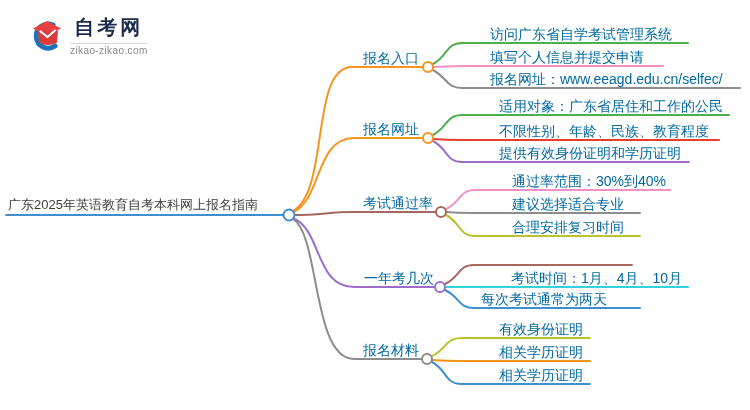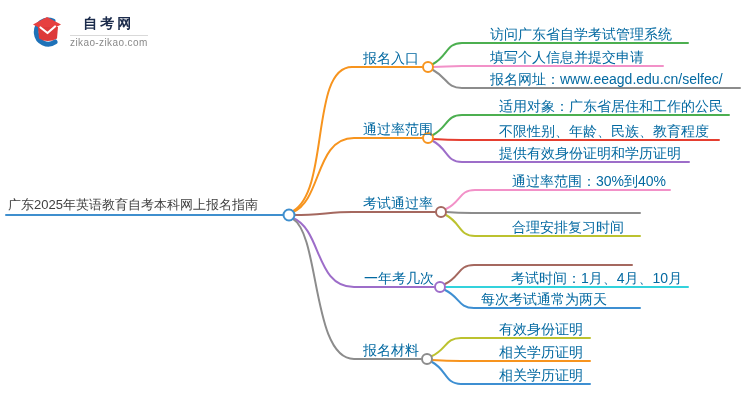--- a/index.html
+++ b/index.html
@@ -14,21 +14,21 @@
   .links path { fill:none; stroke-width:2; stroke-linecap:round; }
   .links circle { fill:#ffffff; stroke-width:2; }
   .node {
     position:absolute; white-space:nowrap; color:#0369a1;
     font-size:14px; line-height:18px; cursor:default;
   }
   .root-label { font-size:13px; color:#3f3f3f; }
   
   .logo { position:absolute; left:30px; top:14px; display:flex; align-items:center; }
   .logo-text { margin-left:6px; text-align:center; }
-  .logo-name { font-size:14px; font-weight:bold; color:#1b2b4b; letter-spacing:3px; }
+  .logo-name { font-size:20px; font-weight:bold; color:#1b2b4b; letter-spacing:3px; }
   .logo-rule { height:1px; background:#d9d9d9; margin:2px 0 1px 0; }
   .logo-domain { font-size:10px; color:#8a8a8a; letter-spacing:0.4px; }
 </style>
 </head>
 <body>
 
 <div class="canvas">
 
   <svg class="links" width="750" height="410" viewBox="0 0 750 410">
 
@@ -77,34 +77,35 @@
     <div class="logo-text">
       <div class="logo-name">自考网</div>
       <div class="logo-rule"></div>
       <div class="logo-domain">zikao-zikao.com</div>
     </div>
   </div>
 
   <div class="node root-label" style="left:8px; top:196px;">广东2025年英语教育自考本科网上报名指南</div>
 
   <div class="node" style="left:363px; top:49px;">报名入口</div>
-  <div class="node" style="left:363px; top:120px;">通过率范围</div>
+  <div class="node" style="left:363px; top:120px;">报名网址</div>
   <div class="node" style="left:363px; top:194px;">考试通过率</div>
   <div class="node" style="left:364px; top:269px;">一年考几次</div>
   <div class="node" style="left:363px; top:341px;">报名材料</div>
 
   <div class="node" style="left:490px; top:25px;">访问广东省自学考试管理系统</div>
   <div class="node" style="left:490px; top:48px;">填写个人信息并提交申请</div>
   <div class="node" style="left:490px; top:70px;">报名网址：www.eeagd.edu.cn/selfec/</div>
 
   <div class="node" style="left:499px; top:97px;">适用对象：广东省居住和工作的公民</div>
   <div class="node" style="left:499px; top:122px;">不限性别、年龄、民族、教育程度</div>
   <div class="node" style="left:499px; top:144px;">提供有效身份证明和学历证明</div>
 
   <div class="node" style="left:512px; top:172px;">通过率范围：30%到40%</div>
+  <div class="node" style="left:512px; top:195px;">建议选择适合专业</div>
   <div class="node" style="left:512px; top:218px;">合理安排复习时间</div>
 
   <div class="node" style="left:511px; top:269px;">考试时间：1月、4月、10月</div>
   <div class="node" style="left:481px; top:290px;">每次考试通常为两天</div>
 
   <div class="node" style="left:499px; top:320px;">有效身份证明</div>
   <div class="node" style="left:499px; top:343px;">相关学历证明</div>
   <div class="node" style="left:499px; top:366px;">相关学历证明</div>
 
 </div>

